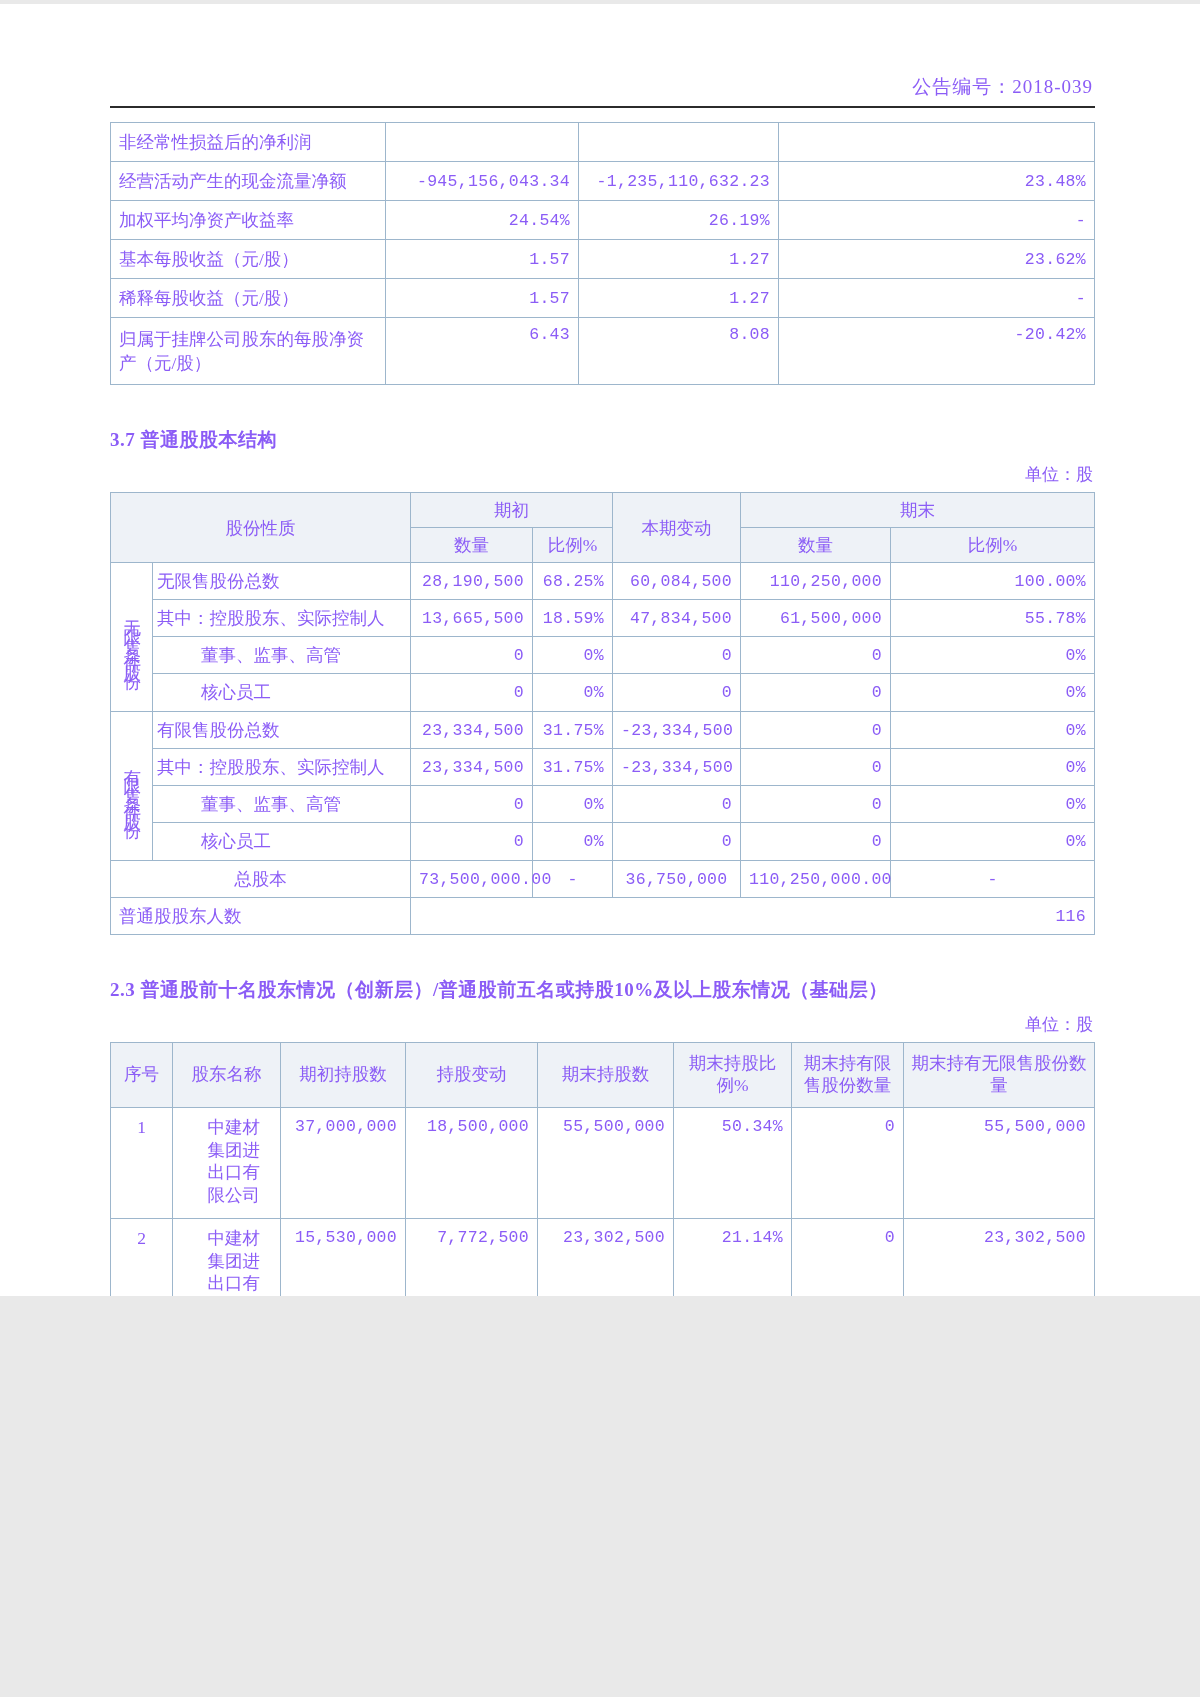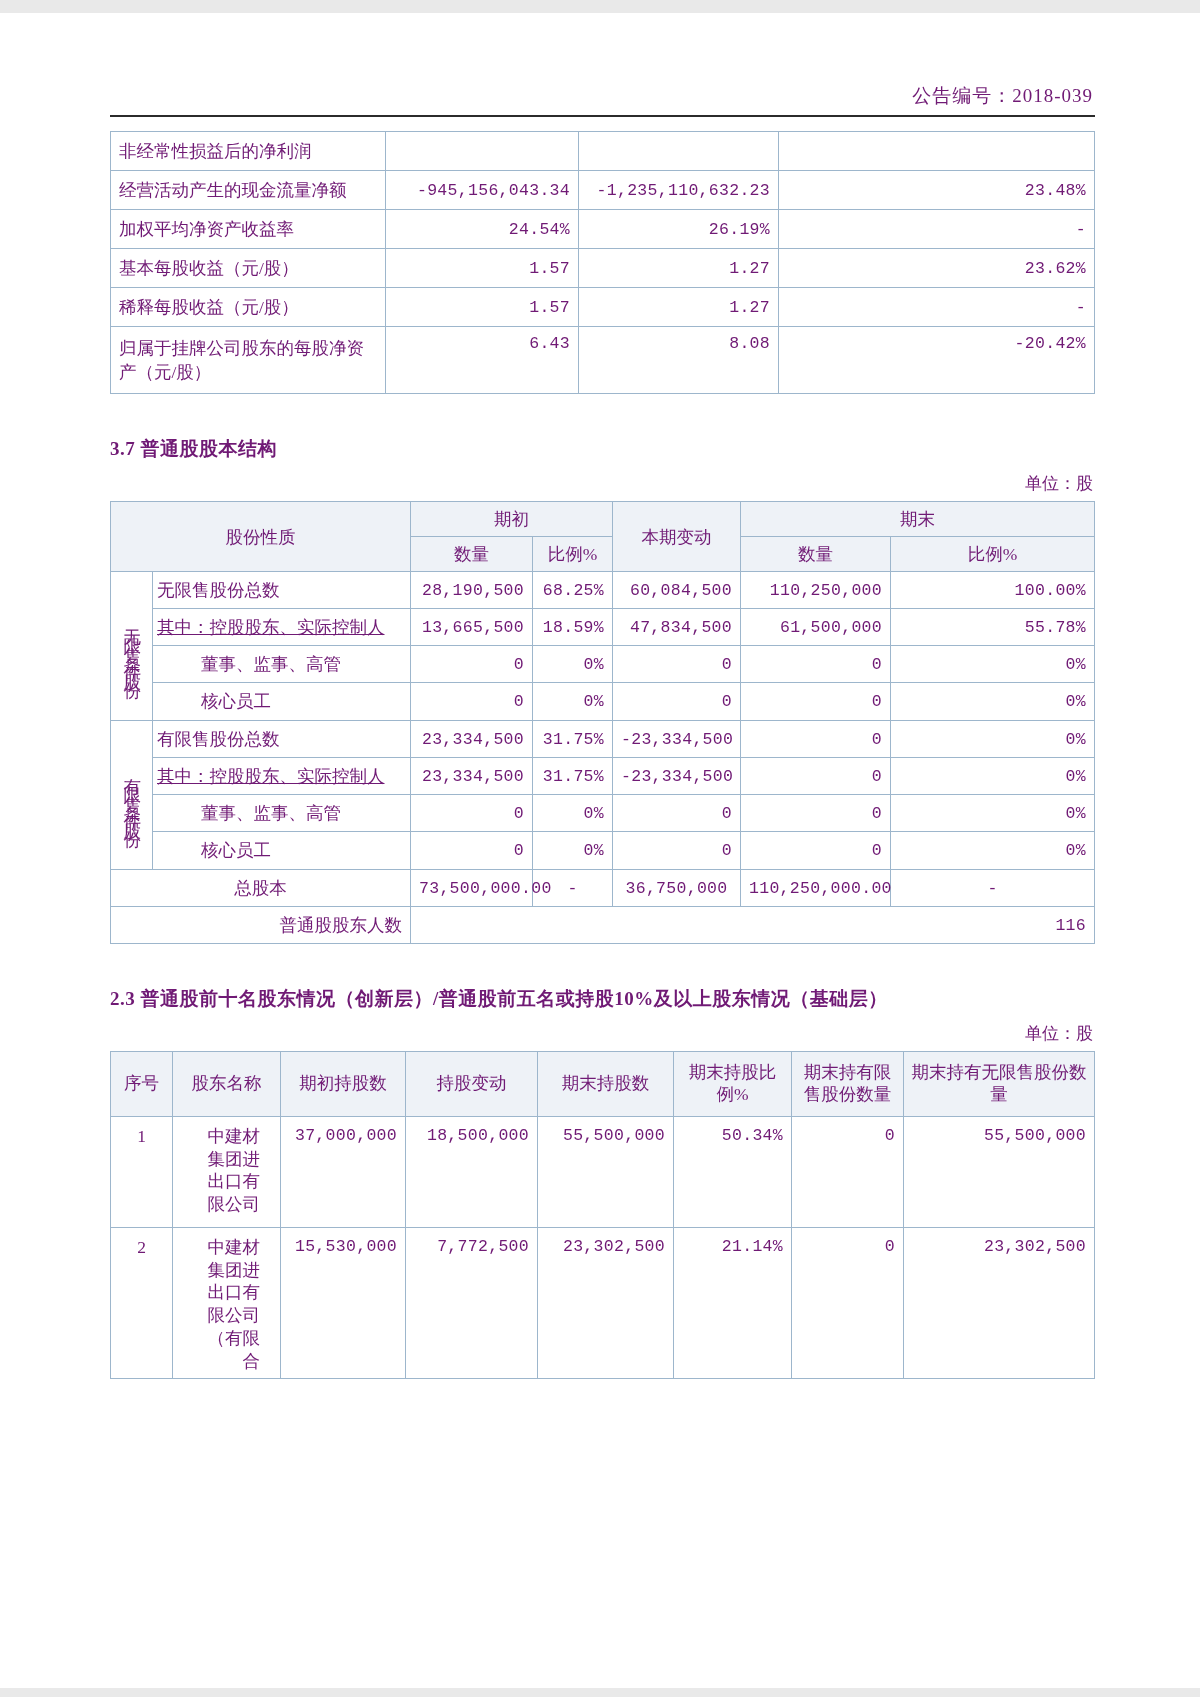--- a/index.html
+++ b/index.html
@@ -3,26 +3,26 @@
 <meta charset="utf-8">
 <style>
   html, body {
     margin: 0;
     padding: 0;
     background: #e9e9e9;
   }
   .page {
     position: relative;
     width: 1200px;
-    height: 1675px;
-    margin: 13px auto;
+    height: 1292px;
+    margin: 4px auto;
     background: #ffffff;
     box-sizing: border-box;
     font-family: "Liberation Serif", "DejaVu Serif", serif;
-    color: #701a75;
+    color: #8b5cf6;
     overflow: hidden;
   }
   .content {
     position: absolute;
     left: 110px;
     top: 70px;
     width: 985px;
   }
 
   
@@ -90,24 +90,24 @@
     text-orientation: upright;
     letter-spacing: 9px;
     line-height: 1;
     margin: 0 auto;
     display: block;
     font-size: 17.5px;
   }
   .vcell { text-align: center; padding: 6px 2px; }
   .indent1 { padding-left: 4px; }
   .indent2 { padding-left: 48px; }
-  .tall { height: 70px; text-decoration: underline; }
+  .tall { height: 70px; }
   .taller { height: 92px; }
   .total-row td { text-align: center; }
-  .total-label { text-align: right; font-weight: normal; }
+  .total-label { text-align: left; font-weight: normal; }
 
   
   .tbl-top th {
     background: #eef2f7;
     text-align: center;
     font-size: 17.5px;
     line-height: 1.25;
     padding: 10px 4px;
   }
   .tbl-top td {

